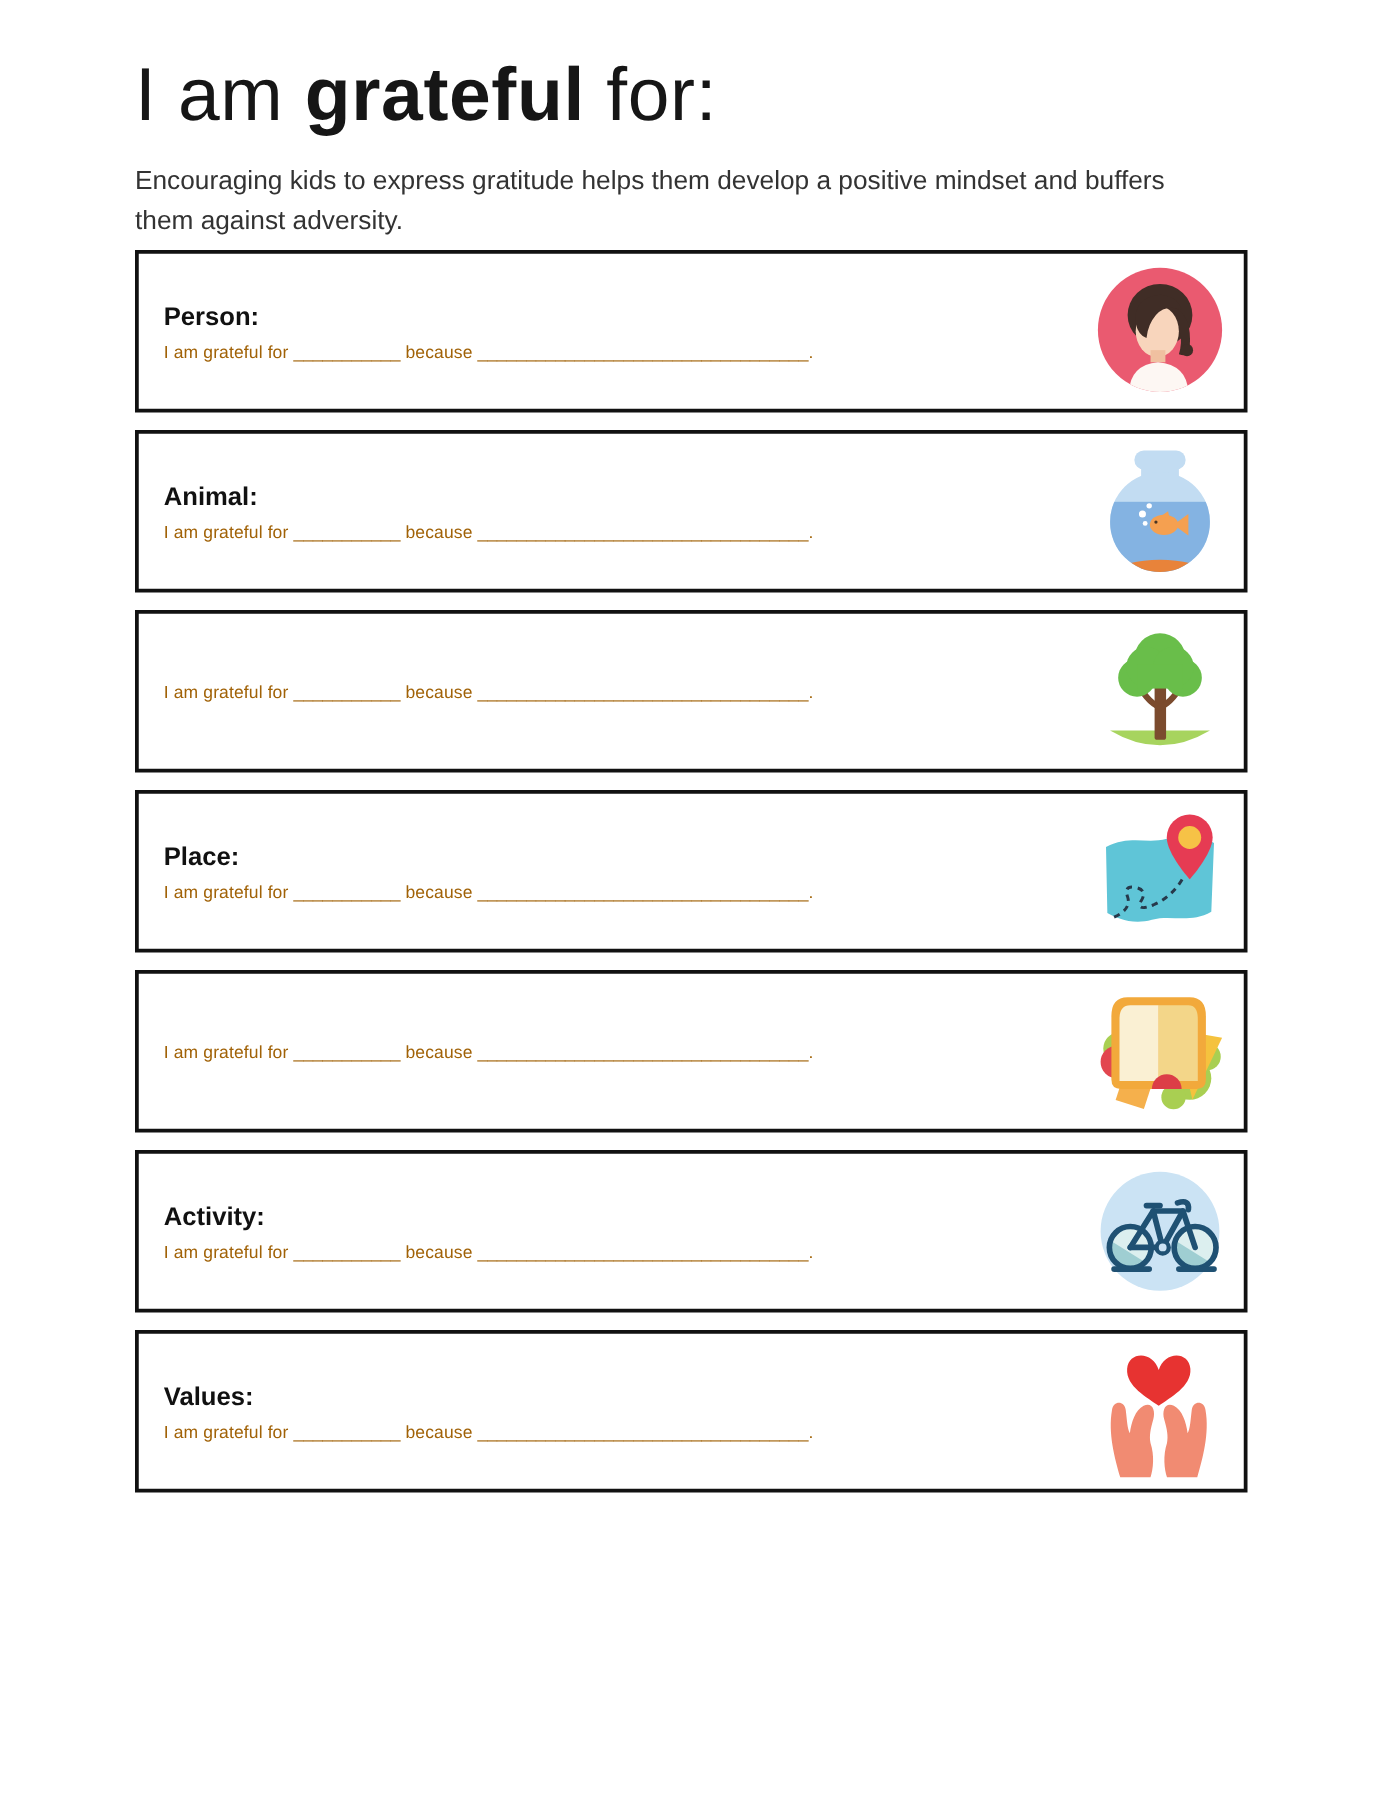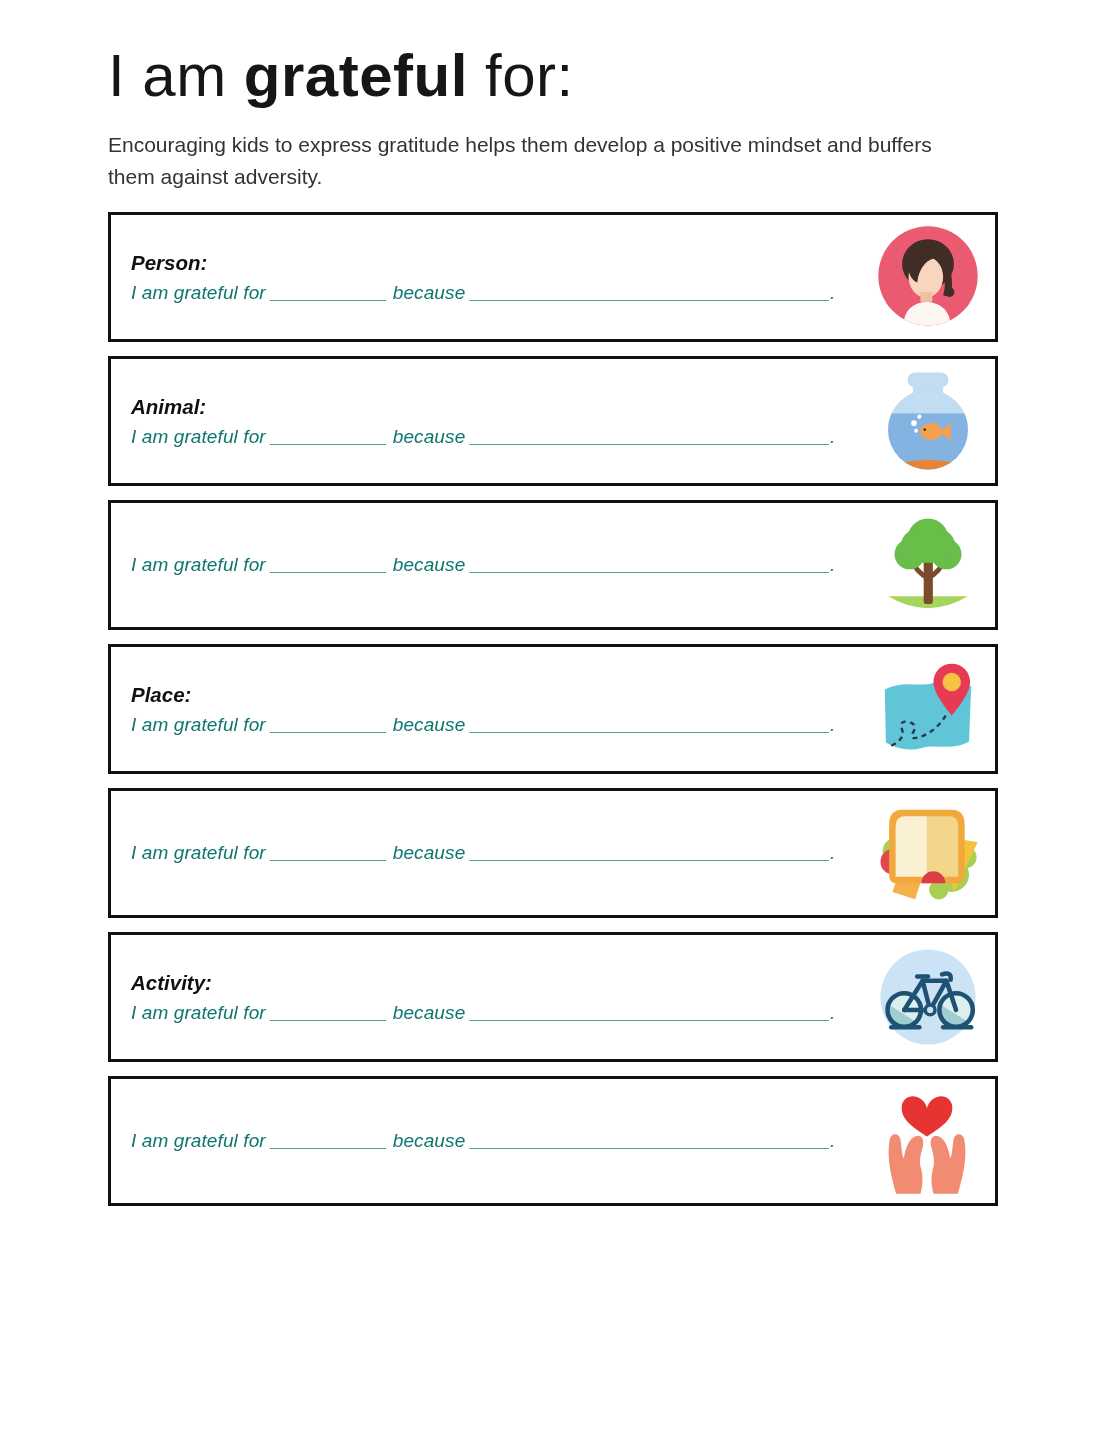--- a/index.html
+++ b/index.html
@@ -22,21 +22,21 @@
   .title b { font-weight: 800; }
 
   .subtitle {
     margin-top: 22px;
     font-size: 21px;
     line-height: 1.5;
     color: #333333;
     max-width: 865px;
   }
 
-  .boxes { margin-top: 20px; font-style: italic; }
+  .boxes { margin-top: 8px; }
 
   .prompt-box {
     position: relative;
     width: 890px;
     height: 130px;
     border: 3px solid #111111;
     margin-bottom: 14px;
     background: #ffffff;
     display: flex;
     flex-direction: column;
@@ -45,22 +45,22 @@
   }
   .prompt-box:last-child { margin-bottom: 0; }
 
   .box-label {
     font-size: 20.5px;
     font-weight: 700;
     color: #111111;
     margin-bottom: 7px;
   }
   .box-line {
-    font-size: 19px;
-    color: #0f766e;
+    font-size: 14px;
+    color: #a16207;
     white-space: nowrap;
     letter-spacing: 0.1px;
   }
   .box-line .blank { letter-spacing: 0; }
 
   .icon-wrap {
     position: absolute;
     right: 13px;
     top: 50%;
     transform: translateY(-50%);
@@ -214,20 +214,21 @@
             <path d="M63,29 Q72,26 71,34"></path>
             <path d="M16,78 H42"></path>
             <path d="M64,78 H90"></path>
           </g>
           <circle cx="52" cy="62" r="4.5" fill="#cbe3f4" stroke="#1f5173" stroke-width="3.2"></circle>
         </svg>
       </div>
     </div>
 
     <div class="prompt-box">
+      <div class="box-label">Values:</div>
       <div class="box-line"><span>I am grateful for </span><span class="blank">___________</span><span> because </span><span class="blank">__________________________________</span><span>.</span></div>
       <div class="icon-wrap wide">
         <svg viewBox="0 0 100 100">
           <path d="M50,20 C46,6 28,6 27,19 C26,32 42,40 50,46 C58,40 74,32 73,19 C72,6 54,6 50,20 Z" fill="#e73331"></path>
           <g fill="#f18b72">
             <path d="M22,98 C18,84 13,66 16,49 C17,42 25,42 26,49 C27,57 27,62 29,66 C30,58 33,49 39,46 C45,43 48,49 46,56 C44,63 43,68 44,73 C47,82 46,92 44,98 Z"></path>
             <path d="M78,98 C82,84 87,66 84,49 C83,42 75,42 74,49 C73,57 73,62 71,66 C70,58 67,49 61,46 C55,43 52,49 54,56 C56,63 57,68 56,73 C53,82 54,92 56,98 Z"></path>
           </g>
         </svg>
       </div>

